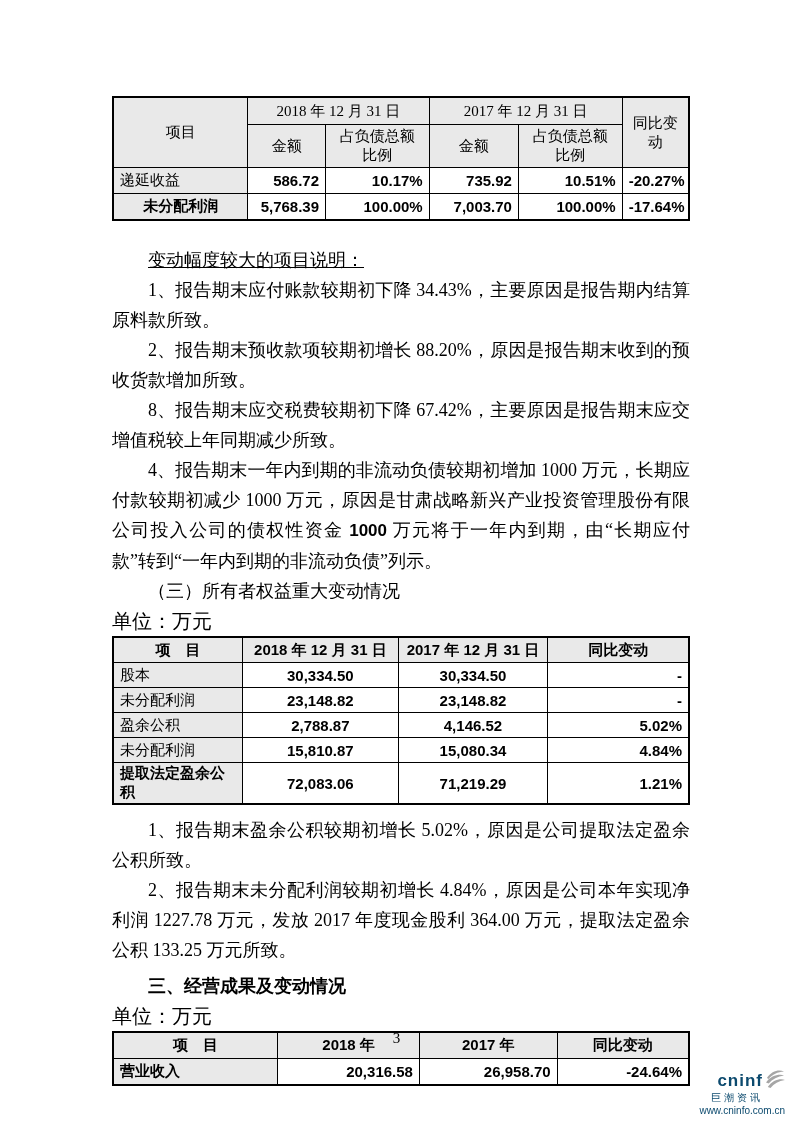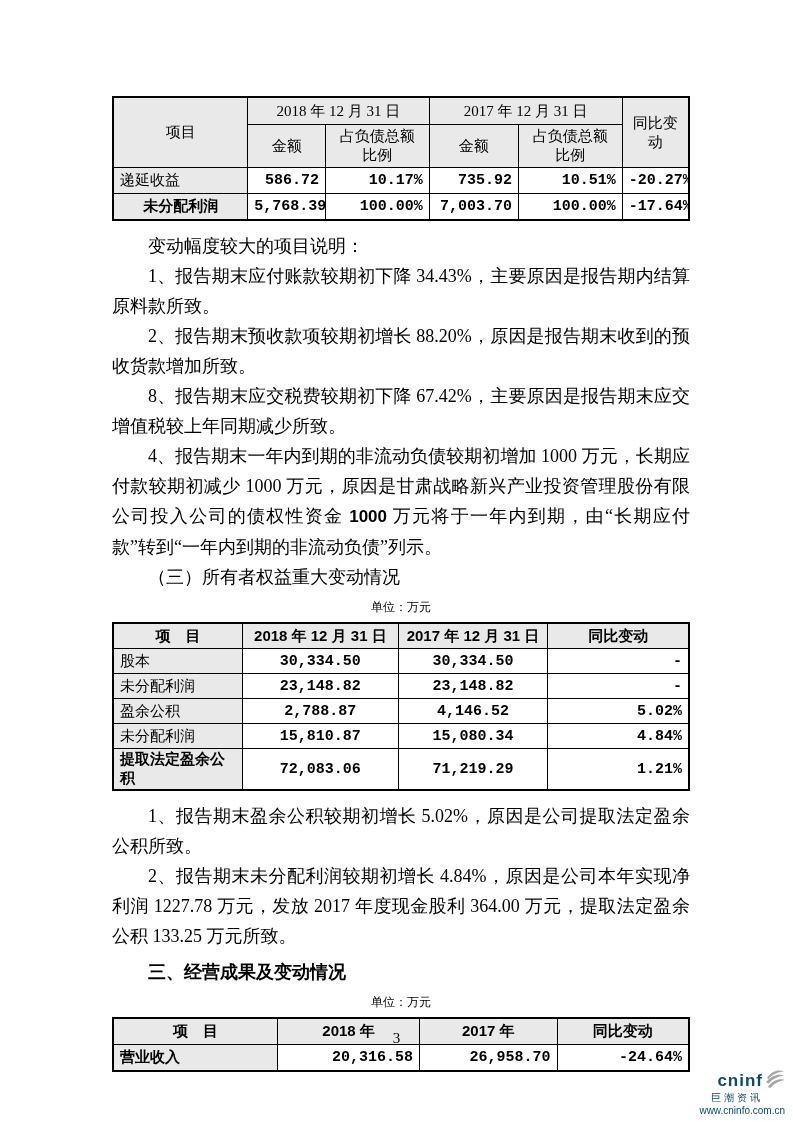--- a/index.html
+++ b/index.html
@@ -3,39 +3,39 @@
 <meta charset="utf-8">
 <style>
   html,body{margin:0;padding:0;background:#ffffff;}
   .page{position:relative;width:793px;height:1122px;background:#fff;overflow:hidden;
         font-family:"Liberation Serif",serif;color:#000;}
   .content{position:absolute;left:112px;top:96px;width:578px;}
 
   table.doc-table{border-collapse:collapse;width:100%;border:2px solid #000;table-layout:fixed;}
   table.doc-table td{border:1px solid #000;font-size:15px;padding:1px 6px;vertical-align:middle;overflow:hidden;}
   .shade{background:#e9e9e9;}
-  .num{font-family:Liberation Mono, monospace;font-size:14px;font-weight:bold;}
+  .num{font-family:Liberation Sans, sans-serif;font-size:14px;font-weight:bold;}
   .right{text-align:right;}
   .center{text-align:center;}
   .left{text-align:left;}
   .bold{font-weight:bold;}
   .hdr-bold td{font-weight:bold;font-family:"Liberation Sans","Liberation Serif",sans-serif;border-bottom:2px solid #000;}
   .t1 .hrow1 td{height:24px;text-align:center;}
   .t1 .hrow2 td{height:40px;text-align:center;}
   .t1 .drow td{height:23px;}
   .t2 td{height:22px;}
   .t3 td{height:23px;}
   .t3{width:537px;}
 
   .para{font-size:18px;line-height:30px;text-align:justify;text-indent:2em;margin:0;}
-  .intro{margin-top:10px;}
+  .intro{margin-top:24px;text-decoration:underline;}
   .p4num{font-family:"Liberation Sans",sans-serif;font-weight:bold;font-size:17px;}
   .sec-title{font-size:18px;line-height:30px;text-indent:2em;margin:0;}
   .heading{font-size:18px;line-height:30px;font-weight:bold;text-indent:2em;margin:6px 0 0 0;}
-  .unit{font-size:12px;line-height:26px;text-align:center;margin:2px 0 2px 0;}
+  .unit{font-size:20px;line-height:26px;text-align:left;margin:2px 0 2px 0;}
   .gap-sm{height:10px;}
   .pgnum{position:absolute;left:0;top:1030px;width:100%;text-align:center;font-size:15px;}
 
   .logo{position:absolute;right:8px;top:1070px;text-align:right;color:#0c4a6e;
         font-family:"Liberation Sans",sans-serif;}
   .logo-top{display:flex;align-items:center;justify-content:flex-end;gap:2px;}
   .logo-brand{font-size:17px;font-weight:bold;letter-spacing:1px;line-height:18px;}
   .logo-cn{font-size:10px;letter-spacing:3px;line-height:12px;margin-right:22px;}
   .logo-url{font-size:10px;line-height:14px;}
 </style>

